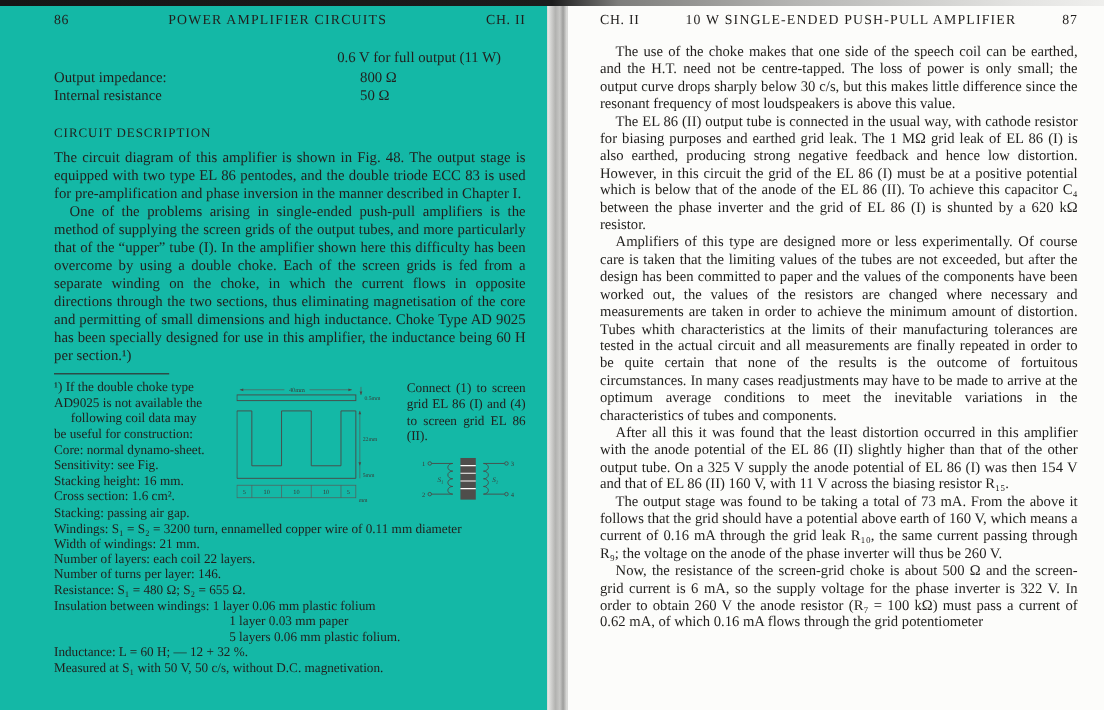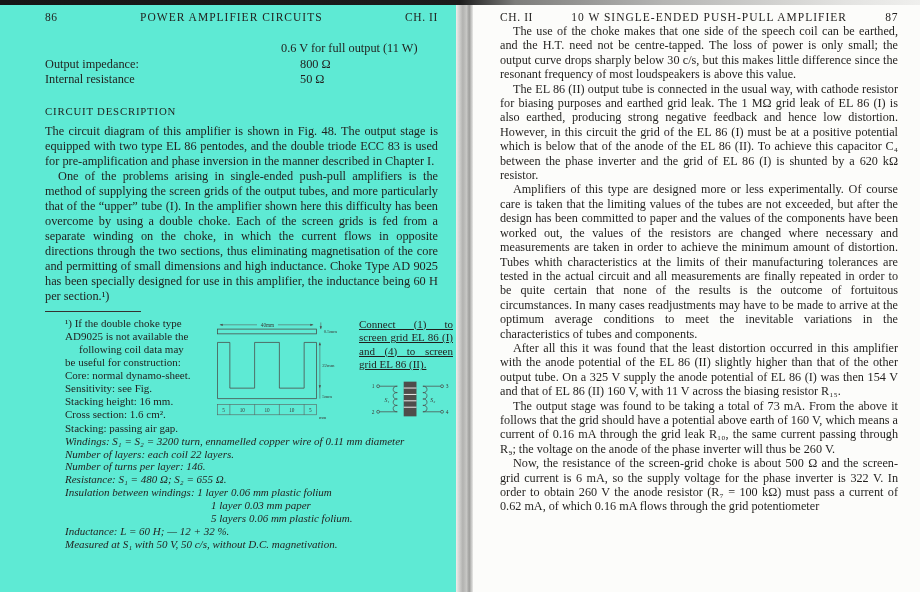--- a/index.html
+++ b/index.html
@@ -9,21 +9,21 @@
     background:#9a9a98;
     font-family:"Liberation Serif","DejaVu Serif",serif;
     color:#211f1d;
   }
   .top-edge {
     position:absolute; left:0; top:0; width:920px; height:5px;
     background:linear-gradient(to right,#161616 0%,#1c1c1c 50%,#7d7d7b 56%,#b5b5b3 72%,#e3e3e1 92%,#efefed 100%);
     z-index:3;
   }
   .page { position:absolute; top:4px; height:588px; }
-  .page-left  { left:0;     width:456px; background:#5eead4; padding:7px 18px 0 45px; }
+  .page-left  { left:0;     width:456px; background:#14b8a6; padding:7px 18px 0 45px; }
   .page-right { left:473px; width:447px; background:#fcfcfa; padding:7px 22px 0 27px; }
   .gutter {
     position:absolute; left:456px; top:0; width:17px; height:592px;
     background:linear-gradient(to right,#eeeeec 0%,#b2b2b0 40%,#c7c7c5 62%,#9d9d9b 78%,#e9e9e7 100%);
     z-index:2;
   }
   .running-head {
     display:flex; justify-content:space-between; align-items:baseline;
     font-size:11.5px; letter-spacing:0.6px; line-height:13px;
   }
@@ -33,30 +33,30 @@
   .specs { margin-top:17px; font-size:12.3px; }
   .spec-row { display:flex; line-height:15.6px; }
   .spec-label { width:255px; flex:none; }
   .spec-row.shift .spec-value { margin-left:-19px; }
 
   .section-heading { margin-top:17px; font-size:10.8px; letter-spacing:0.8px; line-height:13px; }
 
   .body-par { margin:0; text-align:justify; font-size:12.3px; line-height:15px; text-indent:13px; }
   .body-par.first { text-indent:0; margin-top:6px; }
   .page-right .body-par { font-size:12.2px; line-height:14.4px; }
-  .page-right .body-par.lead { }
+  .page-right .body-par.lead { margin-top:12px; }
 
   .footnote-rule { width:96px; border:none; border-top:1px solid #343230; margin:7px 0 5px 0; }
-  .footnote { font-size:11px;margin-left:20px; }
+  .footnote { font-size:11px; }
   .footnote-top { display:flex; }
   .fn-col1 { width:152px; flex:none; line-height:13.1px; }
   .fn-col1 .indent { padding-left:14px; }
   .fn-figure { width:128px; flex:none; padding-top:4px; }
-  .fn-col3 { flex:1; line-height:13.5px; text-align:justify; padding-left:14px; padding-top:1px;text-decoration:underline; }
-  .fn-wide { line-height:12.9px;font-style:italic; }
+  .fn-col3 { flex:1; line-height:13.5px; text-align:justify; padding-left:14px; padding-top:1px; }
+  .fn-wide { line-height:12.9px; }
   .fn-wide .cont { padding-left:146px; }
   .xfmr { display:block; margin:5px 0 0 10px; }
   svg text { font-family:"Liberation Serif","DejaVu Serif",serif; fill:#3b3936; }
   svg .ln { stroke:#4a4846; stroke-width:0.8; fill:none; }
   svg .thin { stroke:#5a5856; stroke-width:0.6; fill:none; }
 </style>
 </head>
 <body>
 
 <div class="top-edge"></div>
@@ -163,20 +163,21 @@
           <text x="84" y="12.5" font-size="6">3</text>
           <text x="84" y="40.5" font-size="6">4</text>
           <text x="17" y="27" font-size="6.5" font-style="italic">S₁</text>
           <text x="67" y="27" font-size="6.5" font-style="italic">S₂</text>
         </svg>
       </div>
     </div>
 
     <div class="fn-wide">
       <div>Windings: S₁ = S₂ = 3200 turn, ennamelled copper wire of 0.11 mm diameter</div>
+      <div>Width of windings: 21 mm.</div>
       <div>Number of layers: each coil 22 layers.</div>
       <div>Number of turns per layer: 146.</div>
       <div>Resistance: S₁ = 480 Ω;  S₂ = 655 Ω.</div>
       <div>Insulation between windings: 1 layer  0.06 mm plastic folium</div>
       <div class="cont">1 layer  0.03 mm paper</div>
       <div class="cont">5 layers 0.06 mm plastic folium.</div>
       <div>Inductance: L = 60 H; — 12 + 32 %.</div>
       <div>Measured at S₁ with 50 V, 50 c/s, without D.C. magnetivation.</div>
     </div>
   </div>

